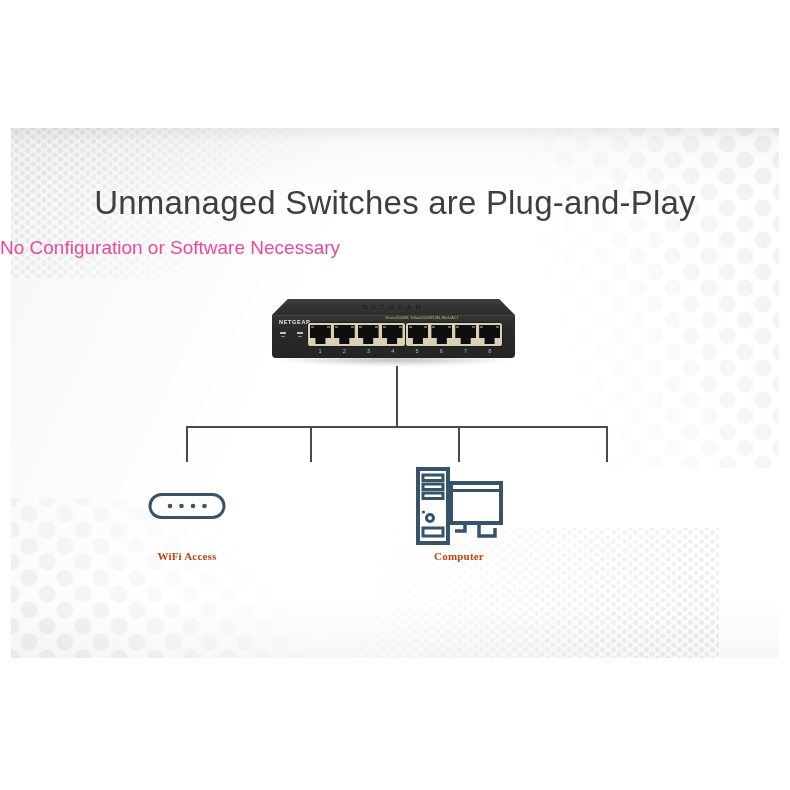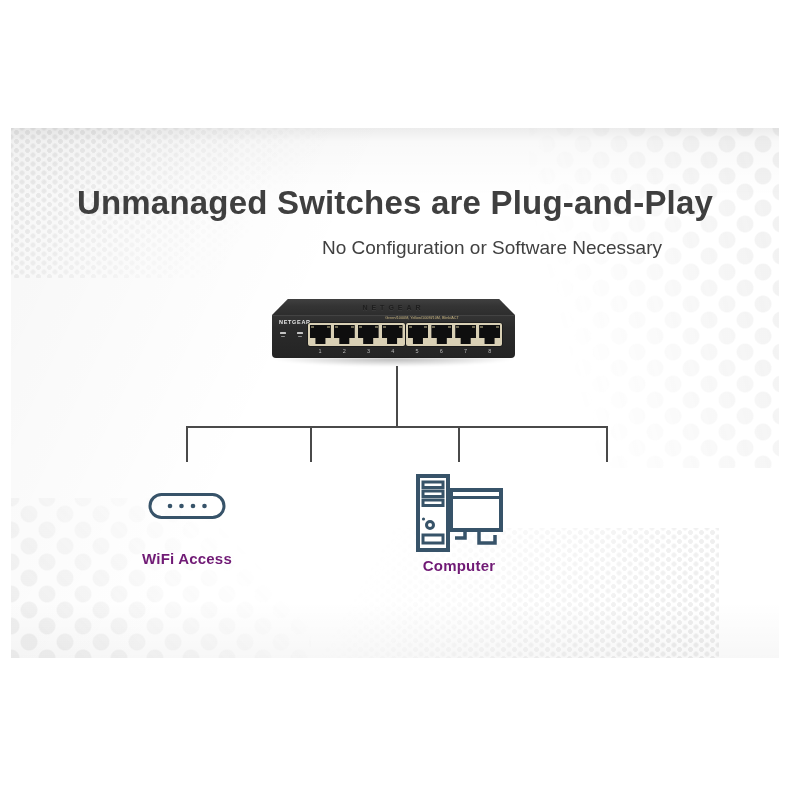--- a/index.html
+++ b/index.html
@@ -30,23 +30,23 @@
             mask-image:linear-gradient(255deg,#000 10%,transparent 80%);}
   .dots-bl{left:0;bottom:0;width:300px;height:160px;
     -webkit-mask-image:linear-gradient(45deg,#000 10%,transparent 75%);
             mask-image:linear-gradient(45deg,#000 10%,transparent 75%);}
   .dots-br{right:60px;bottom:0;width:430px;height:130px;
     -webkit-mask-image:linear-gradient(300deg,#000 10%,transparent 80%);
             mask-image:linear-gradient(300deg,#000 10%,transparent 80%);}
 
   
   .title{position:absolute;left:0;top:184px;width:790px;text-align:center;
-    font-size:33px;font-weight:700;letter-spacing:0.2px;color:var(--title-text,#3f3f3f);}
-  .subtitle{position:absolute;left:0;top:237px;width:662px;text-align:right;
-    font-size:19px;font-weight:400;color:#404040;}
+    font-size:33px;font-weight:400;letter-spacing:0.2px;color:var(--title-text,#3f3f3f);}
+  .subtitle{position:absolute;left:0;top:237px;width:662px;text-align:left;
+    font-size:19px;font-weight:400;color:#ec4899;}
 
   
   .switch{position:absolute;left:272px;top:299px;width:243px;}
   .sw-top{position:relative;height:16px;
     background:linear-gradient(180deg,#404040 0,#343434 45%,#2d2d2d 100%);
     clip-path:polygon(6.5% 0,93.5% 0,100% 100%,0 100%);
     display:flex;align-items:center;justify-content:center;}
   .sw-top-brand{font-size:7px;font-weight:bold;letter-spacing:4px;color:#1e1e1e;
     text-shadow:0 1px 0 rgba(255,255,255,0.05);}
   .sw-front{position:relative;height:43px;border-radius:0 0 4px 4px;
@@ -77,22 +77,22 @@
 
   
   .tree{position:absolute;left:140px;top:358px;}
   .tree line{stroke:var(--connector-line,#4a4a4a);stroke-width:2;}
 
   
   .device-col{position:absolute;top:462px;width:150px;height:112px;
     display:flex;flex-direction:column;align-items:center;}
   .icon-box{height:88px;display:flex;align-items:center;justify-content:center;
     color:var(--accent-icon,#375369);}
-  .device-label{font-size:15px;font-weight:bold;color:#701a75;letter-spacing:0.2px;}
-  .col-1{left:112px;} .col-2{left:236px;} .col-3{left:384px;justify-content:flex-end;} .col-4{left:532px;}
+  .device-label{font-size:11px;font-weight:bold;color:#c2410c;letter-spacing:0.2px;font-family:Liberation Serif, serif;}
+  .col-1{left:112px;} .col-2{left:236px;} .col-3{left:384px;} .col-4{left:532px;}
   svg{display:block;}
 </style>
 </head>
 <body>
 
 <div class="stage">
 
   <div class="card">
     <div class="dots mesh dots-tl"></div>
     <div class="dots polka dots-r"></div>

